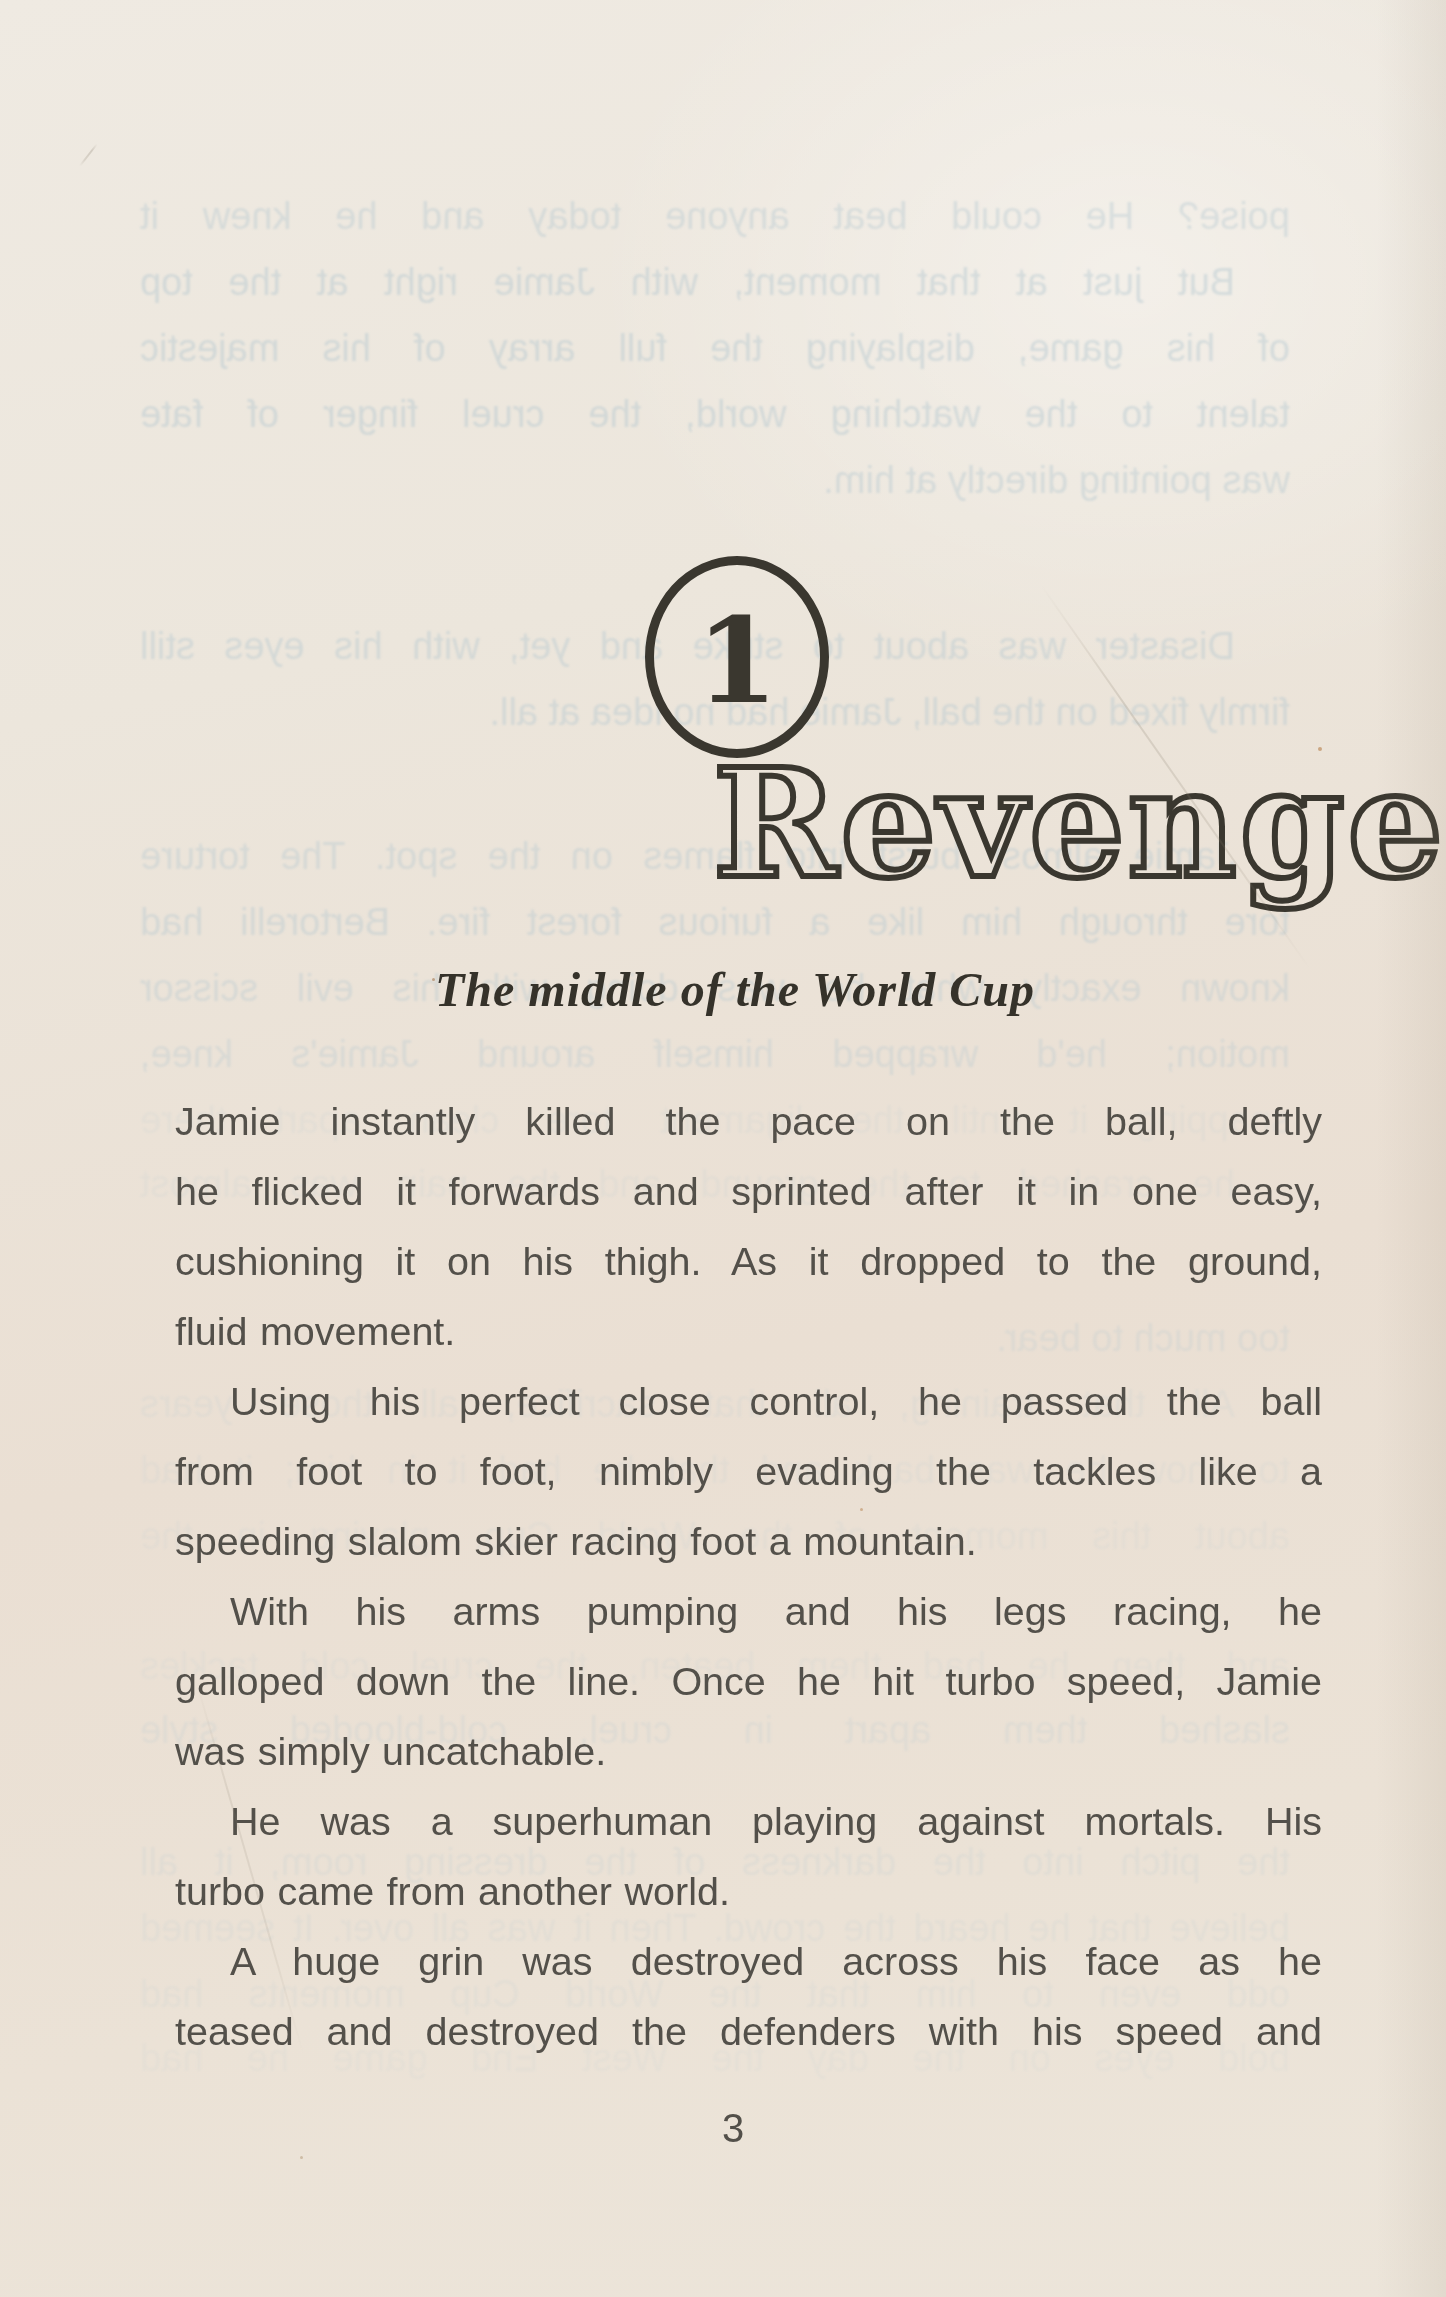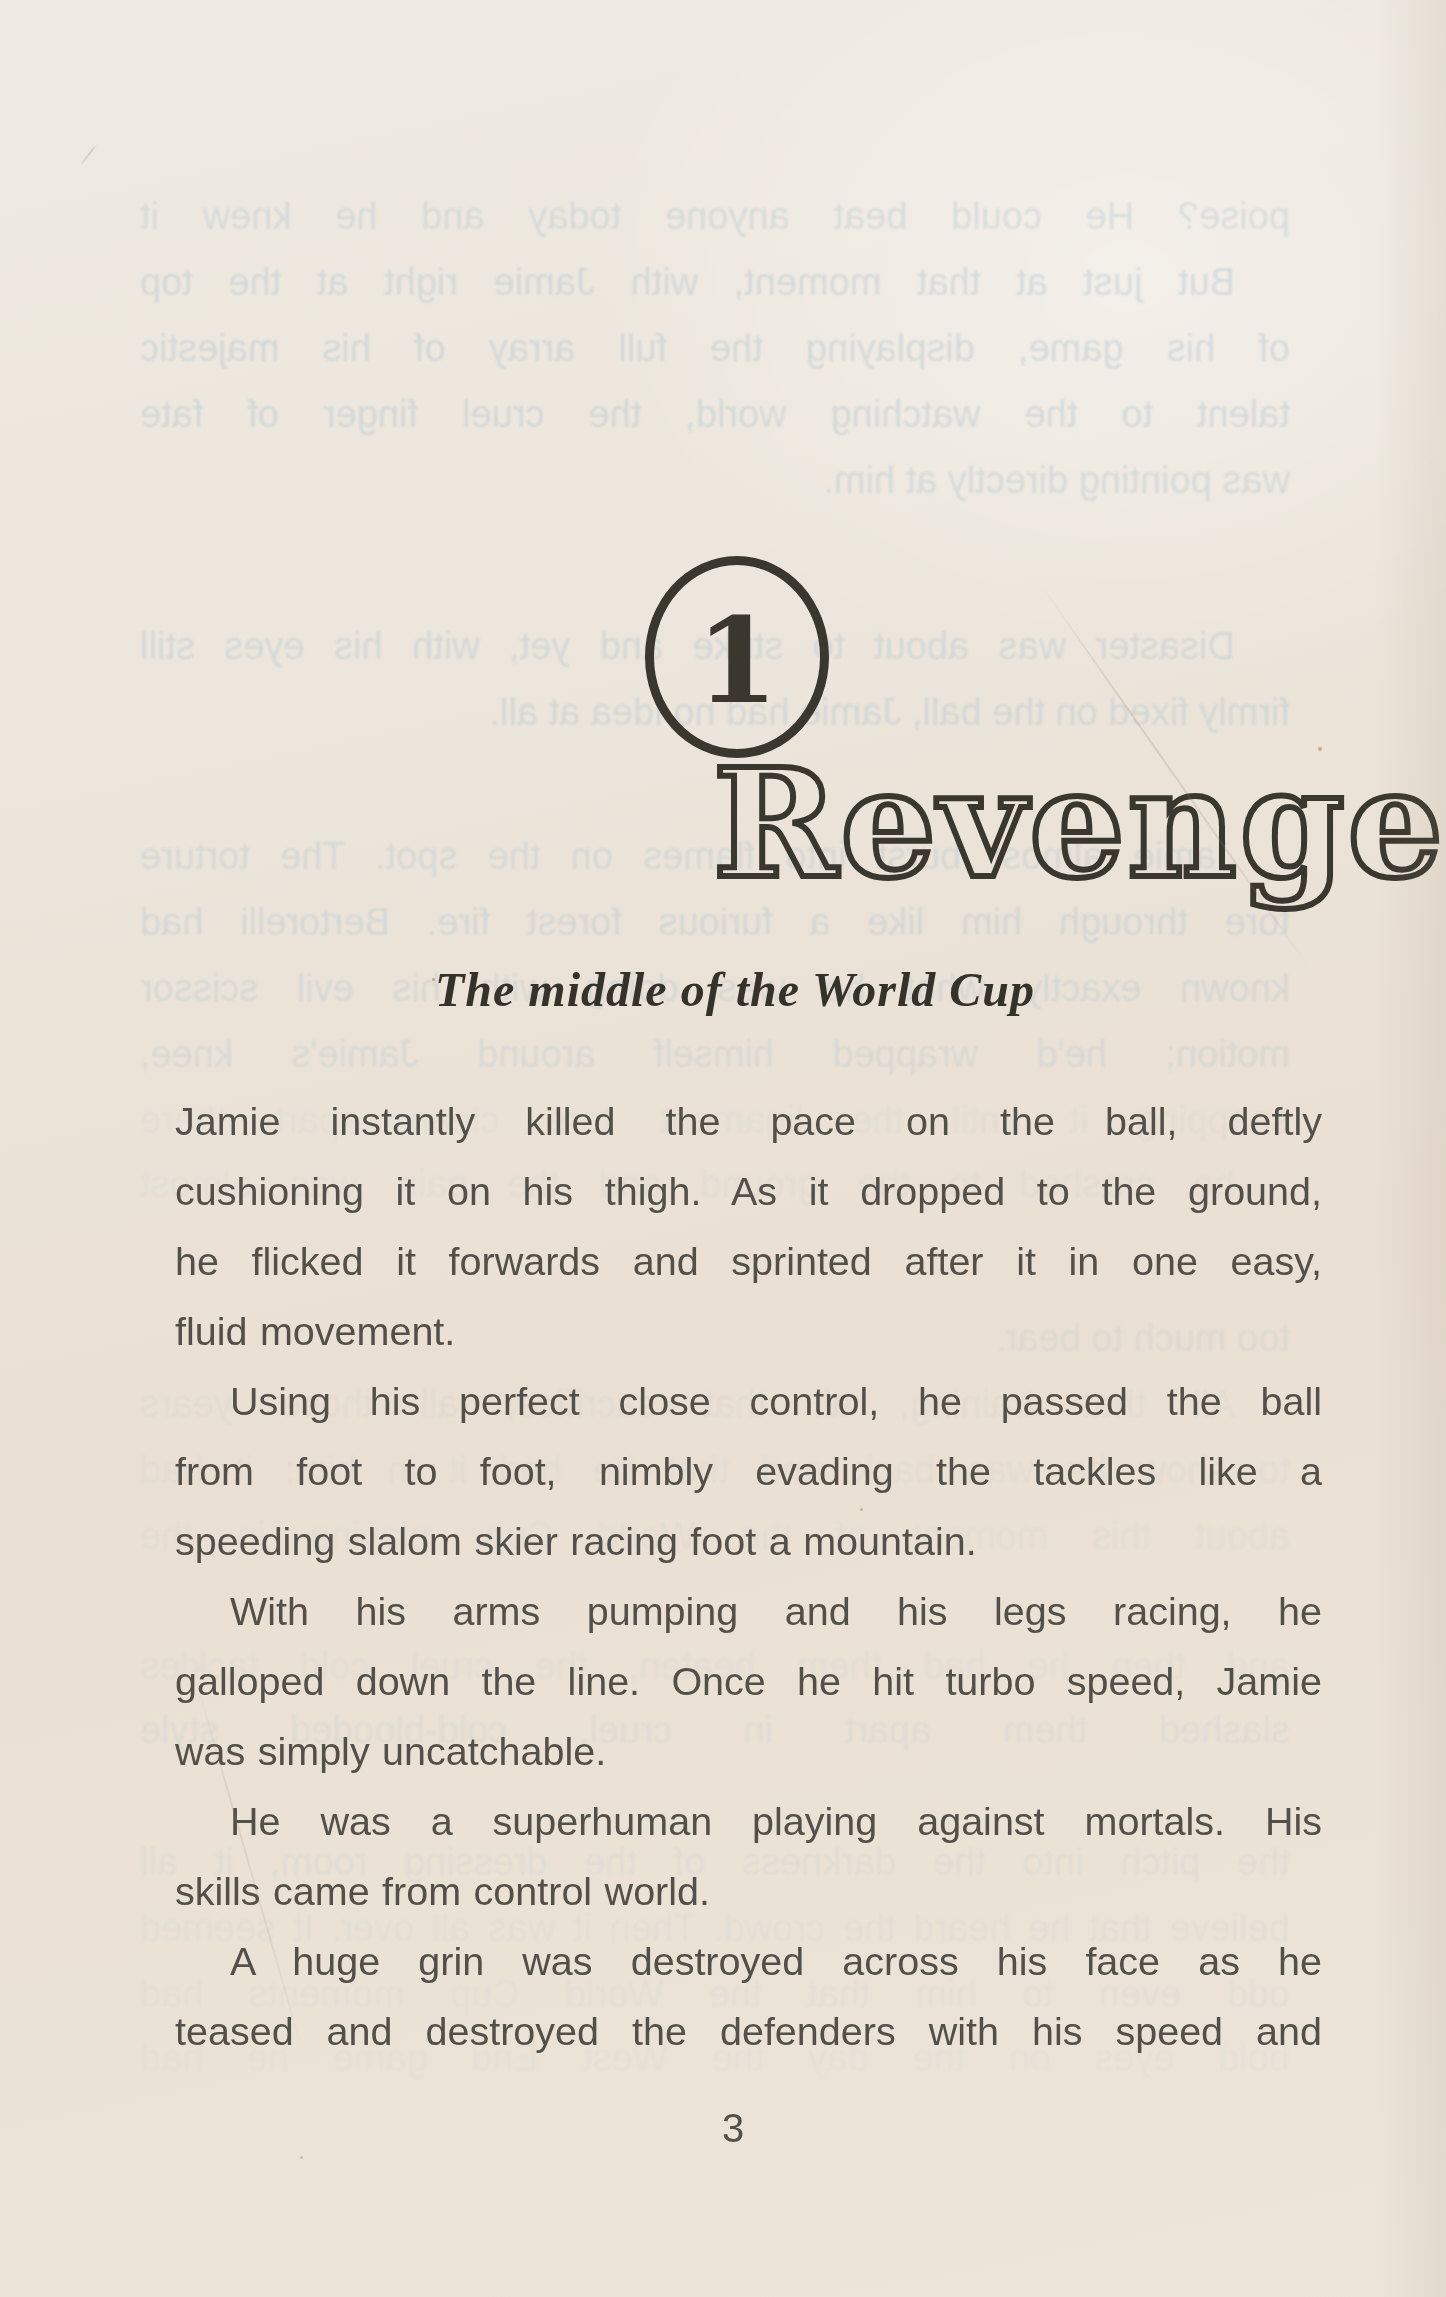--- a/index.html
+++ b/index.html
@@ -161,31 +161,31 @@
   <div class="chapter-circle">
     <span class="chapter-num">1</span>
   </div>
 
   <div class="chapter-title">Revenge</div>
 
   <div class="chapter-subtitle">The middle of the World Cup</div>
 
   <div class="body-text">
       <div class="bline">Jamie instantly killed the pace on the ball, deftly</div>
+      <div class="bline">he flicked it forwards and sprinted after it in one easy,</div>
       <div class="bline">cushioning it on his thigh. As it dropped to the ground,</div>
-      <div class="bline">he flicked it forwards and sprinted after it in one easy,</div>
       <div class="bline last">fluid movement.</div>
       <div class="bline indent">Using his perfect close control, he passed the ball</div>
       <div class="bline">from foot to foot, nimbly evading the tackles like a</div>
       <div class="bline last">speeding slalom skier racing foot a mountain.</div>
       <div class="bline indent">With his arms pumping and his legs racing, he</div>
       <div class="bline">galloped down the line. Once he hit turbo speed, Jamie</div>
       <div class="bline last">was simply uncatchable.</div>
       <div class="bline indent">He was a superhuman playing against mortals. His</div>
-      <div class="bline last">skills came from control world.</div>
+      <div class="bline last">turbo came from another world.</div>
       <div class="bline indent">A huge grin was destroyed across his face as he</div>
       <div class="bline">teased and destroyed the defenders with his speed and</div>
     </div>
 
   <div class="page-num">3</div>
 
   <div class="scratch scratch-a"></div>
   <div class="scratch scratch-b"></div>
   <div class="scratch scratch-c"></div>
   <div class="speck speck-1"></div>

